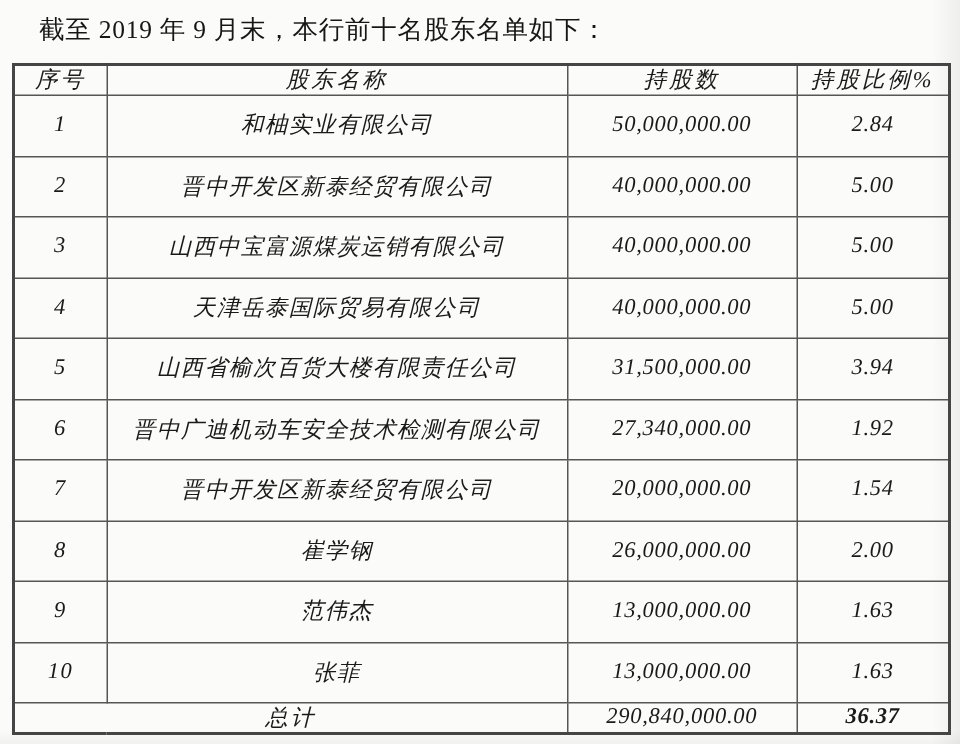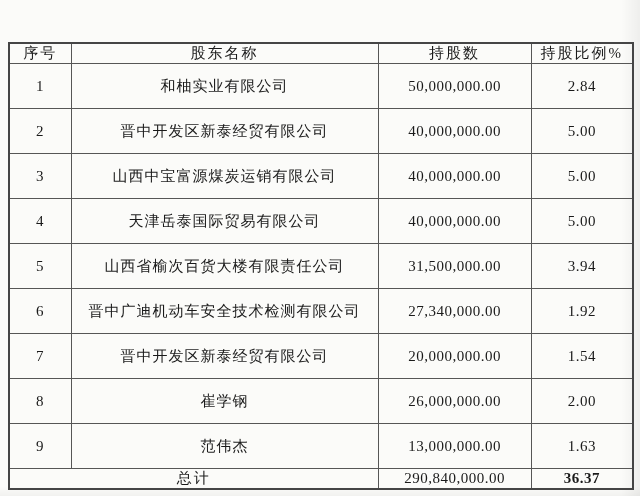--- a/index.html
+++ b/index.html
@@ -38,20 +38,21 @@
   table.shareholders {
     position: absolute;
     left: 8px;
     top: 42px;
     width: 624px;
     height: 448px;
     border-collapse: collapse;
     table-layout: fixed;
     border: 2px solid var(--border-outer);
     font-size: 15px;
+    font-style: italic;
   }
   col.c-rank  { width: 62px; }
   col.c-name  { width: 307px; }
   col.c-shares{ width: 153px; }
   col.c-pct   { width: 102px; }
   th, td {
     border: 1.5px solid var(--border-inner);
     text-align: center;
     vertical-align: middle;
     font-weight: normal;
@@ -62,20 +63,21 @@
   thead th { font-size: 15px; letter-spacing: 2px; }
   td.num { letter-spacing: 0.5px; }
   tfoot td.pct-total { font-weight: bold; letter-spacing: 0.5px; margin-left: 36px; }
   tfoot td.total-label { letter-spacing: 2px; }
 </style>
 </head>
 <body>
 
 <div class="page">
 
+  <div class="doc-title">截至 2019 年 9 月末，本行前十名股东名单如下：</div>
 
   <table class="shareholders">
     <colgroup>
       <col class="c-rank">
       <col class="c-name">
       <col class="c-shares">
       <col class="c-pct">
     </colgroup>
     <thead>
       <tr>
@@ -133,20 +135,26 @@
       <td>崔学钢</td>
       <td class="num">26,000,000.00</td>
       <td class="num">2.00</td>
     </tr>
         <tr>
       <td>9</td>
       <td>范伟杰</td>
       <td class="num">13,000,000.00</td>
       <td class="num">1.63</td>
     </tr>
+        <tr>
+      <td>10</td>
+      <td>张菲</td>
+      <td class="num">13,000,000.00</td>
+      <td class="num">1.63</td>
+    </tr>
       </tbody>
     <tfoot>
       <tr>
         <td class="total-label" colspan="2">总计</td>
         <td class="num">290,840,000.00</td>
         <td class="pct-total">36.37</td>
       </tr>
     </tfoot>
   </table>
 

